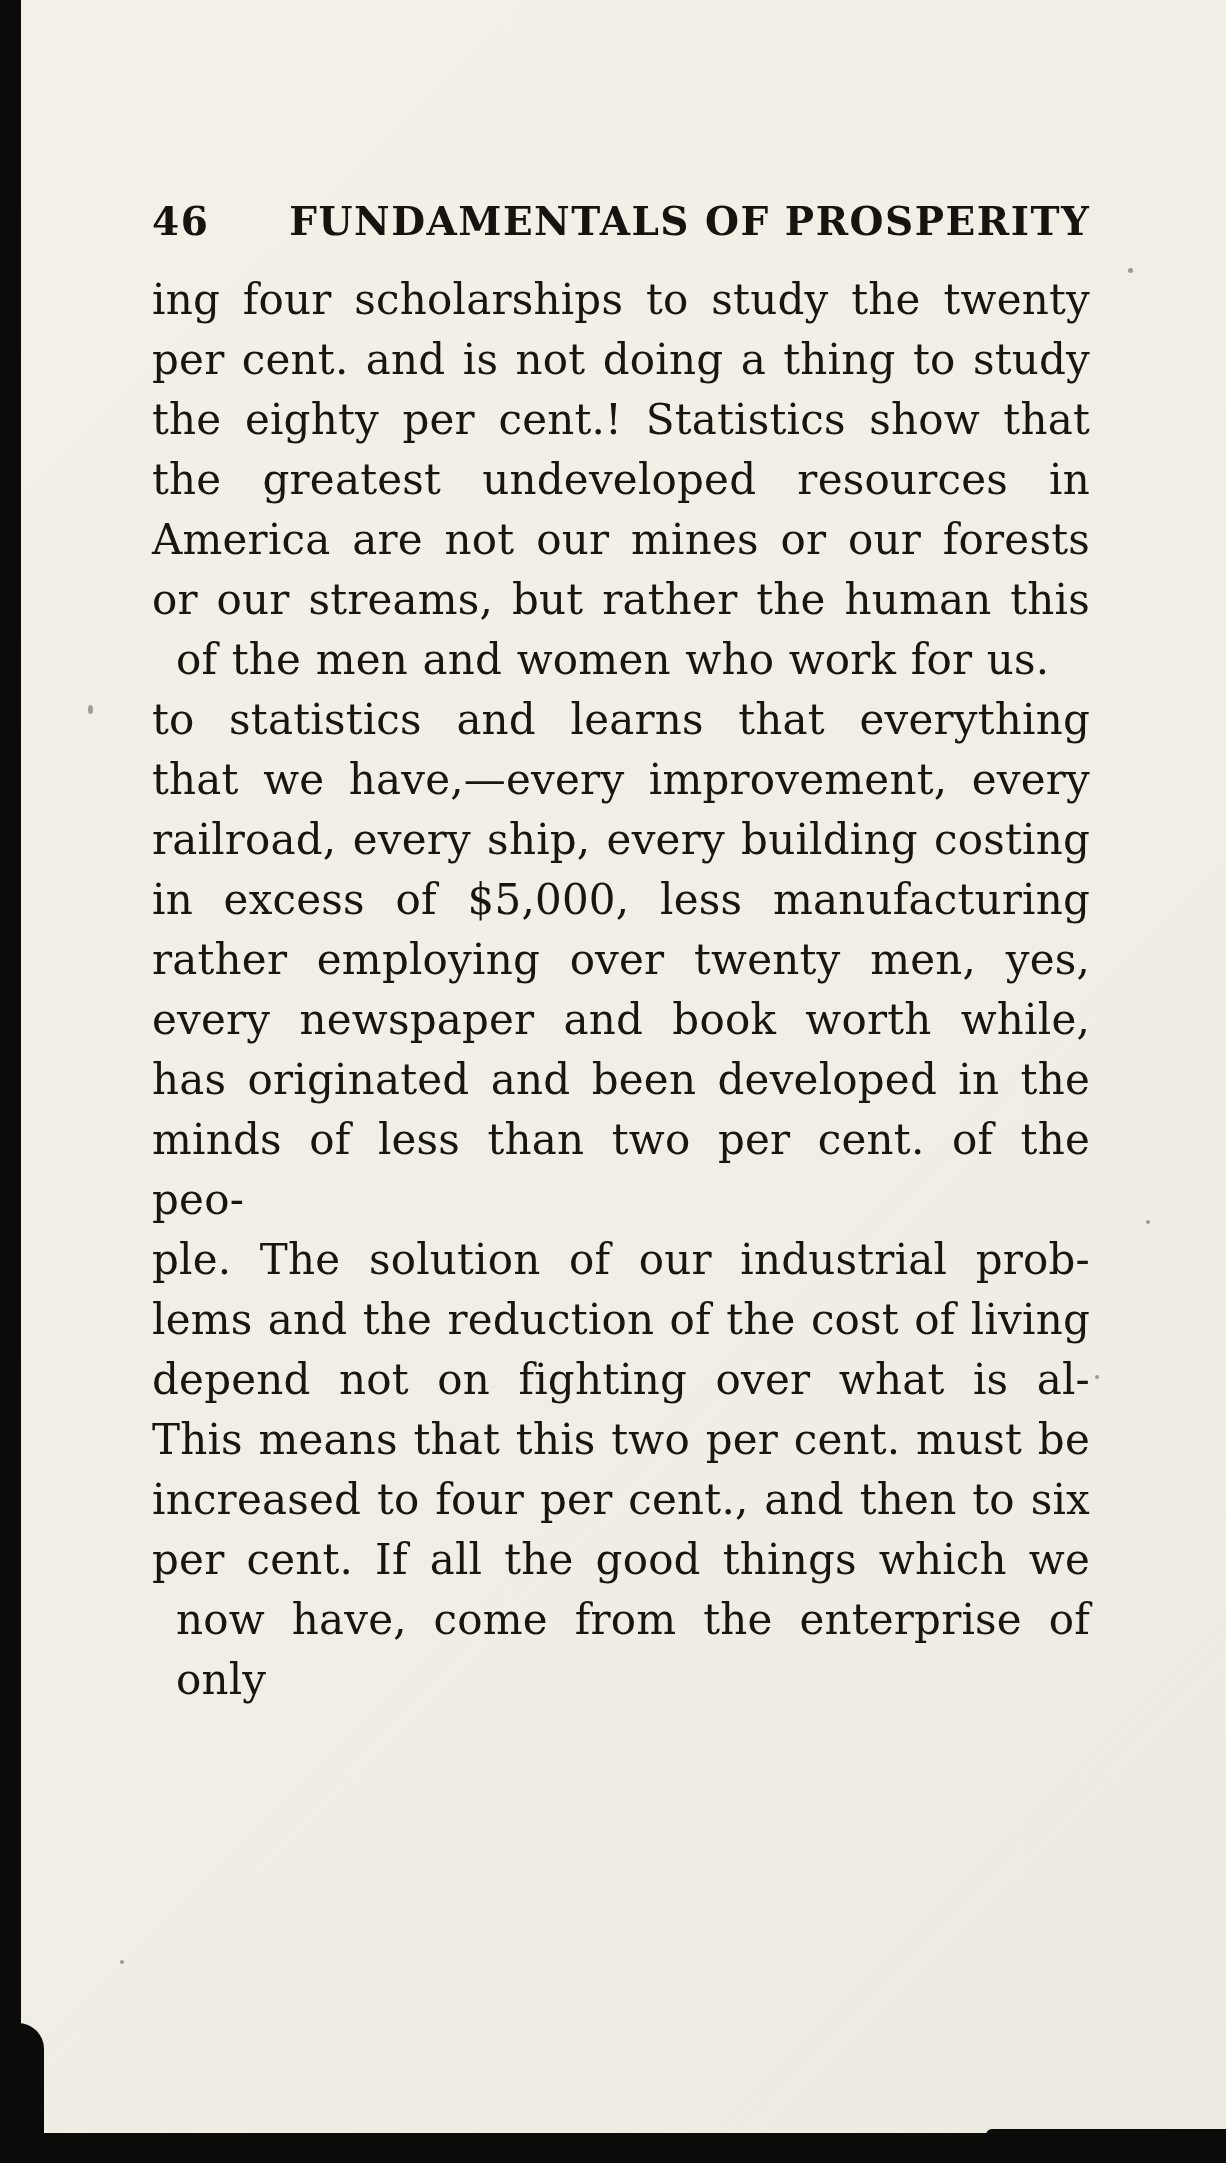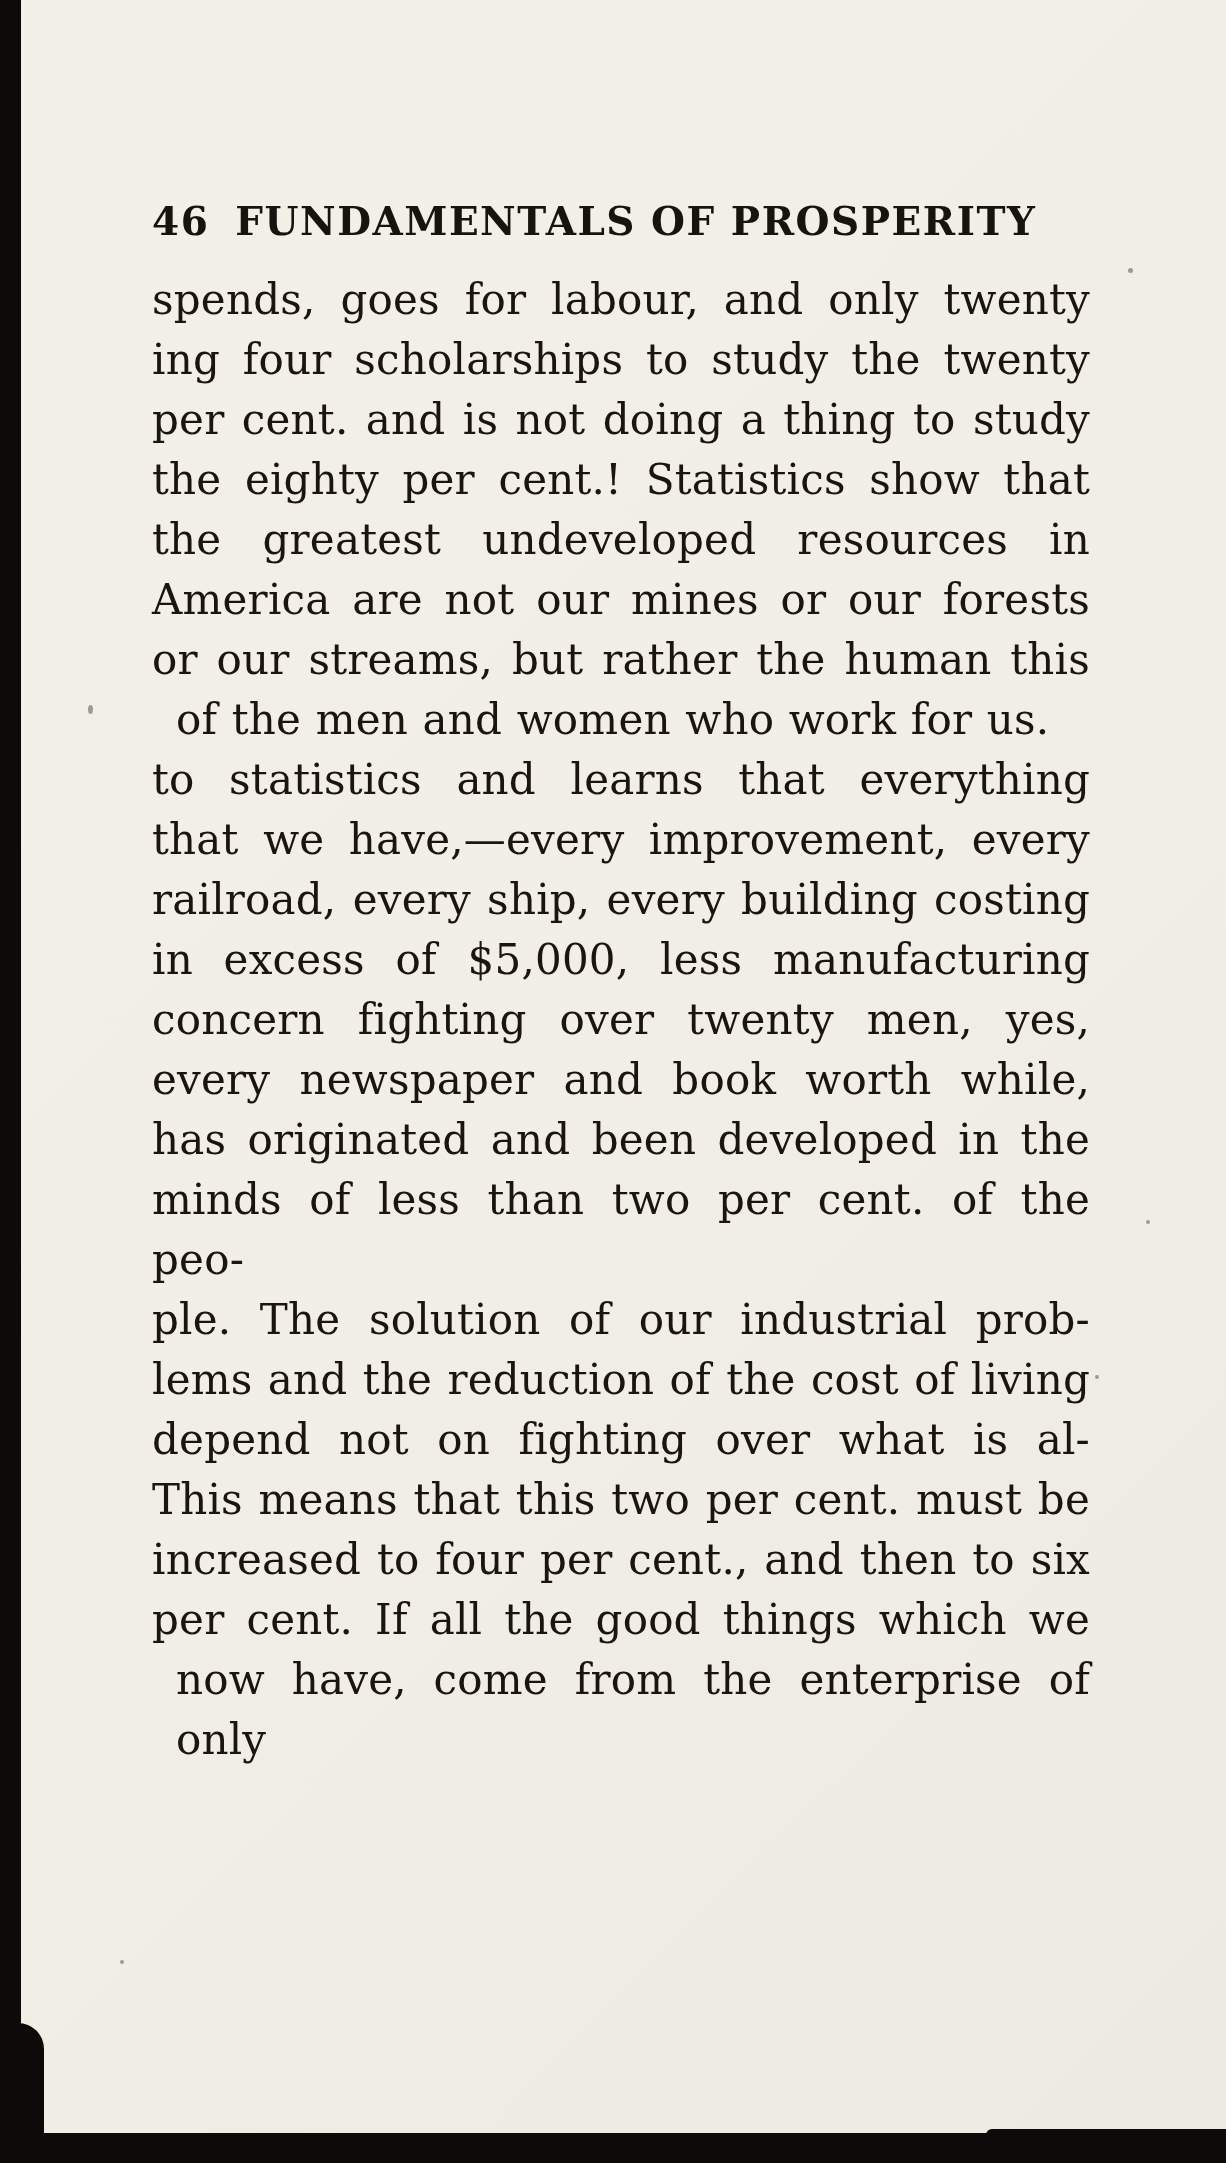--- a/index.html
+++ b/index.html
@@ -63,21 +63,21 @@
   }
   .header {
     display: flex;
     align-items: baseline;
     font-weight: bold;
     font-size: 39px;
     letter-spacing: 1.5px;
     margin: 0 0 26px 0;
     white-space: nowrap;
   }
-  .pagenum { margin-right: 26px; }
+  .pagenum { margin-right: 80px; }
   .title { flex: 0 0 auto; }
 
   .paragraph { margin: 0; }
   .line {
     font-size: 42px;
     line-height: 60px;
     text-align: justify;
     text-align-last: justify;
     letter-spacing: 0.2px;
     word-spacing: 1px;
@@ -106,35 +106,34 @@
   <div class="speck s4"></div>
   <div class="speck s5"></div>
 
   <div class="page-content">
     <div class="header">
       <span class="pagenum">46</span>
       <span class="title">FUNDAMENTALS OF PROSPERITY</span>
     </div>
     <div id="body-text">
         <div class="paragraph">
-          <div class="line">spends, goes for labour, and only twenty</div>
           <div class="line">ing four scholarships to study the twenty</div>
           <div class="line">per cent. and is not doing a thing to study</div>
           <div class="line">the eighty per cent.! Statistics show that</div>
           <div class="line">the greatest undeveloped resources in</div>
           <div class="line">America are not our mines or our forests</div>
           <div class="line">or our streams, but rather the human this</div>
           <div class="line last">of the men and women who work for us.</div>
         </div>
         <div class="paragraph">
           <div class="line">to statistics and learns that everything</div>
           <div class="line">that we have,—every improvement, every</div>
           <div class="line">railroad, every ship, every building costing</div>
           <div class="line">in excess of $5,000, less manufacturing</div>
-          <div class="line">concern fighting over twenty men, yes,</div>
+          <div class="line">rather employing over twenty men, yes,</div>
           <div class="line">every newspaper and book worth while,</div>
           <div class="line">has originated and been developed in the</div>
           <div class="line">minds of less than two per cent. of the peo-</div>
           <div class="line">ple. The solution of our industrial prob-</div>
           <div class="line">lems and the reduction of the cost of living</div>
           <div class="line">depend not on fighting over what is al-</div>
           <div class="line">This means that this two per cent. must be</div>
           <div class="line">increased to four per cent., and then to six</div>
           <div class="line">per cent. If all the good things which we</div>
           <div class="line last">now have, come from the enterprise of only</div>

